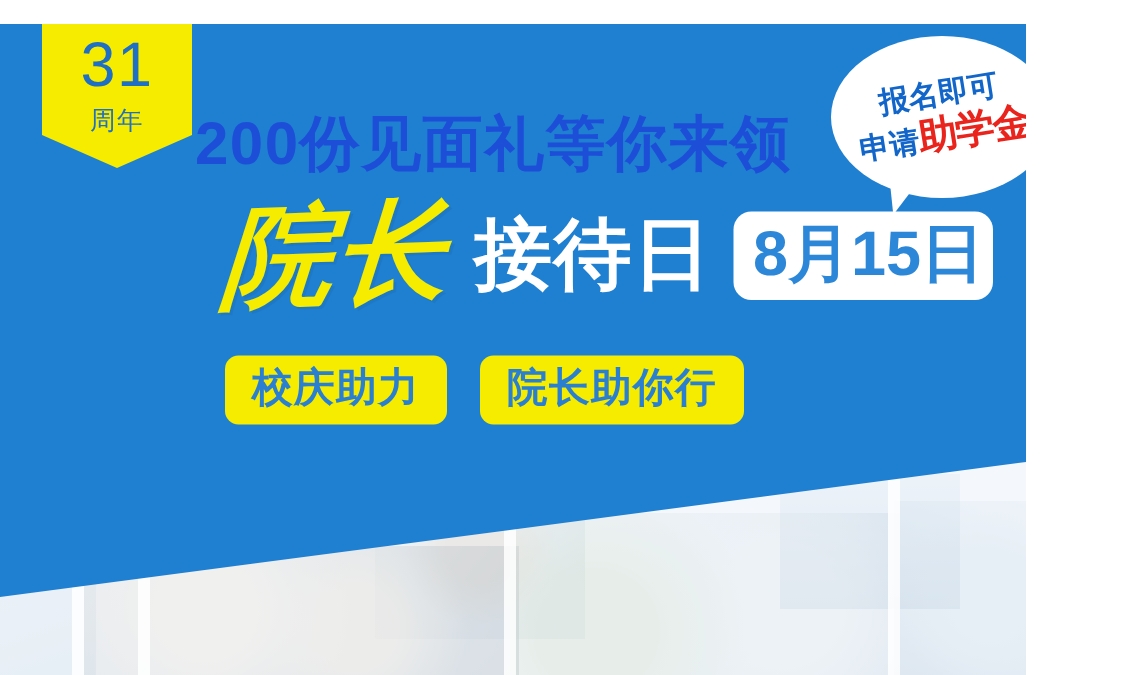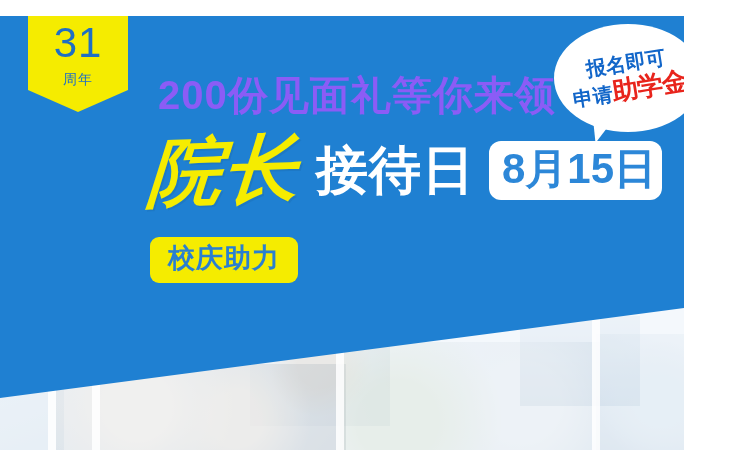--- a/index.html
+++ b/index.html
@@ -136,31 +136,31 @@
   .badge-num {
     display: block;
     font-size: 42px;
     line-height: 1;
     padding-top: 10px;
     font-weight: 400;
     letter-spacing: 1px;
   }
   .badge-sub {
     display: block;
-    font-size: 14px;
+    font-size: 17px;
     line-height: 1;
     padding-top: 8px;
     letter-spacing: 1px;
   }
 
   
   .headline {
     position: absolute;
-    left: 158px; top: 52px;
-    color: #8b5cf6;
+    left: 130px; top: 52px;
+    color: #1d4ed8;
     font-size: 40px;
     font-weight: 700;
     letter-spacing: 1px;
     white-space: nowrap;
   }
 
   
   .bubble {
     position: absolute;
     left: 554px; top: 8px;
@@ -331,16 +331,17 @@
   </div>
 
   <div class="title-row">
     <span class="title-brush">院长</span>
     <span class="title-white">接待日</span>
     <span class="date-badge">8月15日</span>
   </div>
 
   <div class="pill-row">
     <span class="pill">校庆助力</span>
+    <span class="pill">院长助你行</span>
   </div>
 
   <div class="white-sliver"></div>
 </div>
 
 </body></html>

